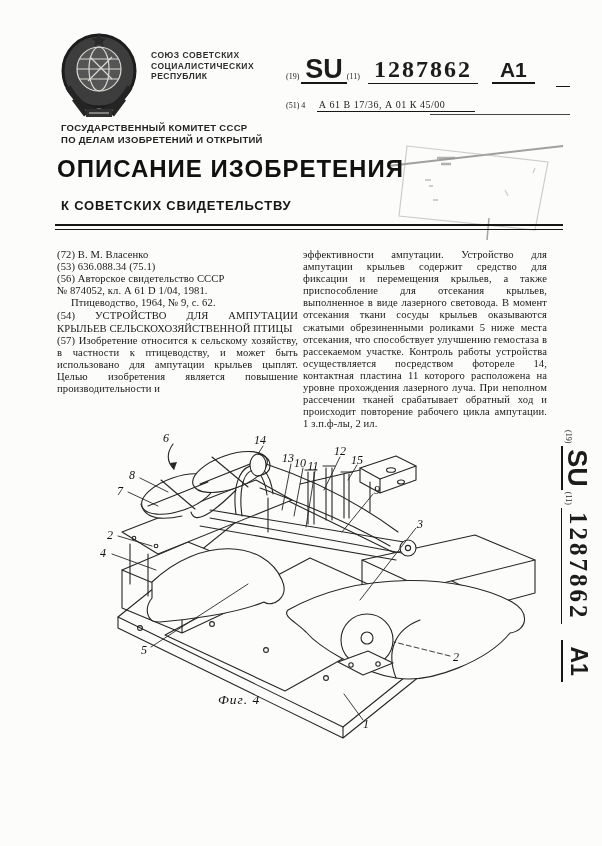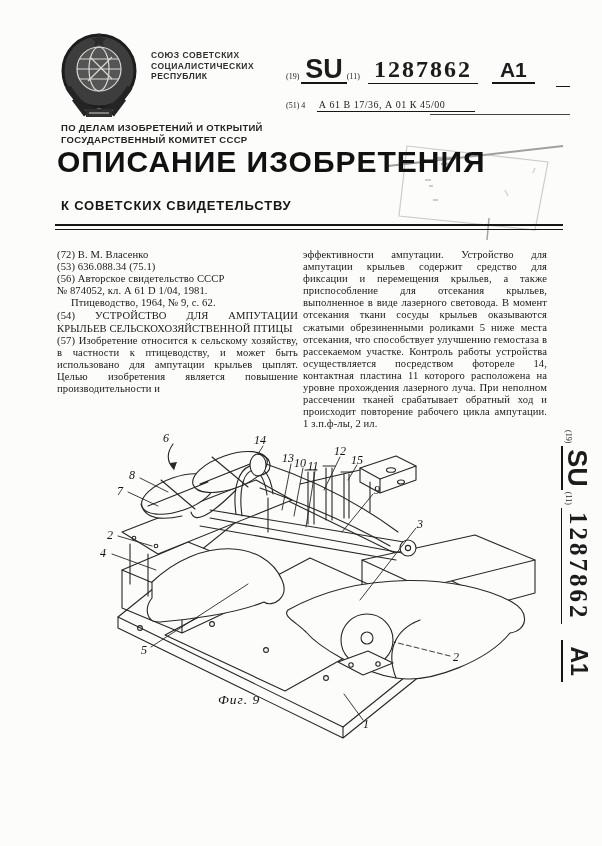--- a/index.html
+++ b/index.html
@@ -21,22 +21,22 @@
     padding:0 6px;margin-left:6px;}
   #pub-kind{font-family:"Liberation Sans",sans-serif;font-weight:bold;font-size:21px;
     border-bottom:2px solid #161616;padding:0 8px;margin-left:14px;}
   #pub-tail{left:556px;top:86px;width:14px;border-top:1.5px solid #161616;}
   #ipcline{left:286px;top:99px;font-size:10px;white-space:nowrap;}
   #ipcline .sm{font-size:8px;margin-right:9px;}
   #ipc-classes{border-bottom:1.5px solid #161616;padding:0 30px 1px 2px;letter-spacing:.5px;}
   #ipc-tail{left:430px;top:114px;width:140px;border-top:1px solid #444;}
   #committee{left:61px;top:122px;font-family:"Liberation Sans",sans-serif;
     font-size:9.5px;line-height:11.5px;letter-spacing:.3px;color:#222;font-weight:bold;}
-  #doc-title{left:57px;top:145px;font-family:"Liberation Sans",sans-serif;
-    font-weight:bold;font-size:30px;letter-spacing:1px;color:#111;text-align:center;}
+  #doc-title{left:57px;top:155px;font-family:"Liberation Sans",sans-serif;
+    font-weight:bold;font-size:24px;letter-spacing:1px;color:#111;text-align:center;}
   #doc-subtitle{left:61px;top:198px;font-family:"Liberation Sans",sans-serif;
     font-weight:bold;font-size:13px;letter-spacing:.8px;color:#161616;}
   #stamp{left:385px;top:128px;width:185px;height:115px;opacity:.55;}
   #rule1{left:55px;top:224px;width:508px;border-top:2.5px solid #161616;}
   #rule2{left:55px;top:229px;width:508px;border-top:1px solid #161616;}
   
   .col{font-size:10.6px;line-height:12.1px;text-align:justify;letter-spacing:.1px;color:#191919;}
   #col-left{left:57px;top:249px;width:241px;}
   #col-right{left:303px;top:249px;width:244px;}
   .bib-line{white-space:nowrap;}
@@ -96,22 +96,22 @@
 </div>
 <div id="pub-tail" class="abs"></div>
 
 <div id="ipcline" class="abs">
   <span class="sm">(51) 4</span>
   <span id="ipc-classes">А 61 В 17/36, А 01 К 45/00</span>
 </div>
 <div id="ipc-tail" class="abs"></div>
 
 <div id="committee" class="abs">
+  <div>ГОСУДАРСТВЕННЫЙ КОМИТЕТ СССР</div>
   <div>ПО ДЕЛАМ ИЗОБРЕТЕНИЙ И ОТКРЫТИЙ</div>
-  <div>ГОСУДАРСТВЕННЫЙ КОМИТЕТ СССР</div>
 </div>
 
 <svg id="stamp" class="abs" width="185" height="115" viewBox="0 0 185 115">
   <path d="M3,38 L178,18" stroke="#2a2a2a" stroke-width="2" fill="none" opacity=".8"></path>
   <path d="M22,18 L163,34 L150,102 L14,88 Z" fill="none" stroke="#6a6a6a" stroke-width="1.2" opacity=".6"></path>
   <path d="M52,30 h18 M56,36 h10" stroke="#3a3a3a" stroke-width="2.5" opacity=".7"></path>
   <path d="M40,52 h6 M44,58 h4 M48,72 h5" stroke="#555" stroke-width="2" opacity=".5"></path>
   <path d="M104,90 L102,112" stroke="#333" stroke-width="1.5" opacity=".8"></path>
   <path d="M120,62 l3,6 M150,40 l-2,5" stroke="#666" stroke-width="1.5" opacity=".5"></path>
 </svg>
@@ -232,21 +232,21 @@
       <span class="fig-label" style="left: 72px; top: 43px;">8</span>
       <span class="fig-label" style="left: 317px; top: 58px;">9</span>
       <span class="fig-label" style="left: 60px; top: 59px;">7</span>
       <span class="fig-label" style="left: 360px; top: 92px;">3</span>
       <span class="fig-label" style="left: 50px; top: 103px;">2</span>
       <span class="fig-label" style="left: 43px; top: 121px;">4</span>
       <span class="fig-label" style="left: 84px; top: 218px;">5</span>
       <span class="fig-label" style="left: 396px; top: 225px;">2</span>
       <span class="fig-label" style="left: 306px; top: 292px;">1</span>
     </div>
-  <div id="fig-caption">Фиг. 9</div>
+  <div id="fig-caption">Фиг. 4</div>
 </div>
 
 <div id="sidebar" class="abs">
   <div id="sidebar-inner">
     <span class="sm">(19)</span>
     <span id="sb-su">SU</span>
     <span class="sm">(11)</span>
     <span id="sb-num">1287862</span>
     <span id="sb-kind">A1</span>
   </div>

